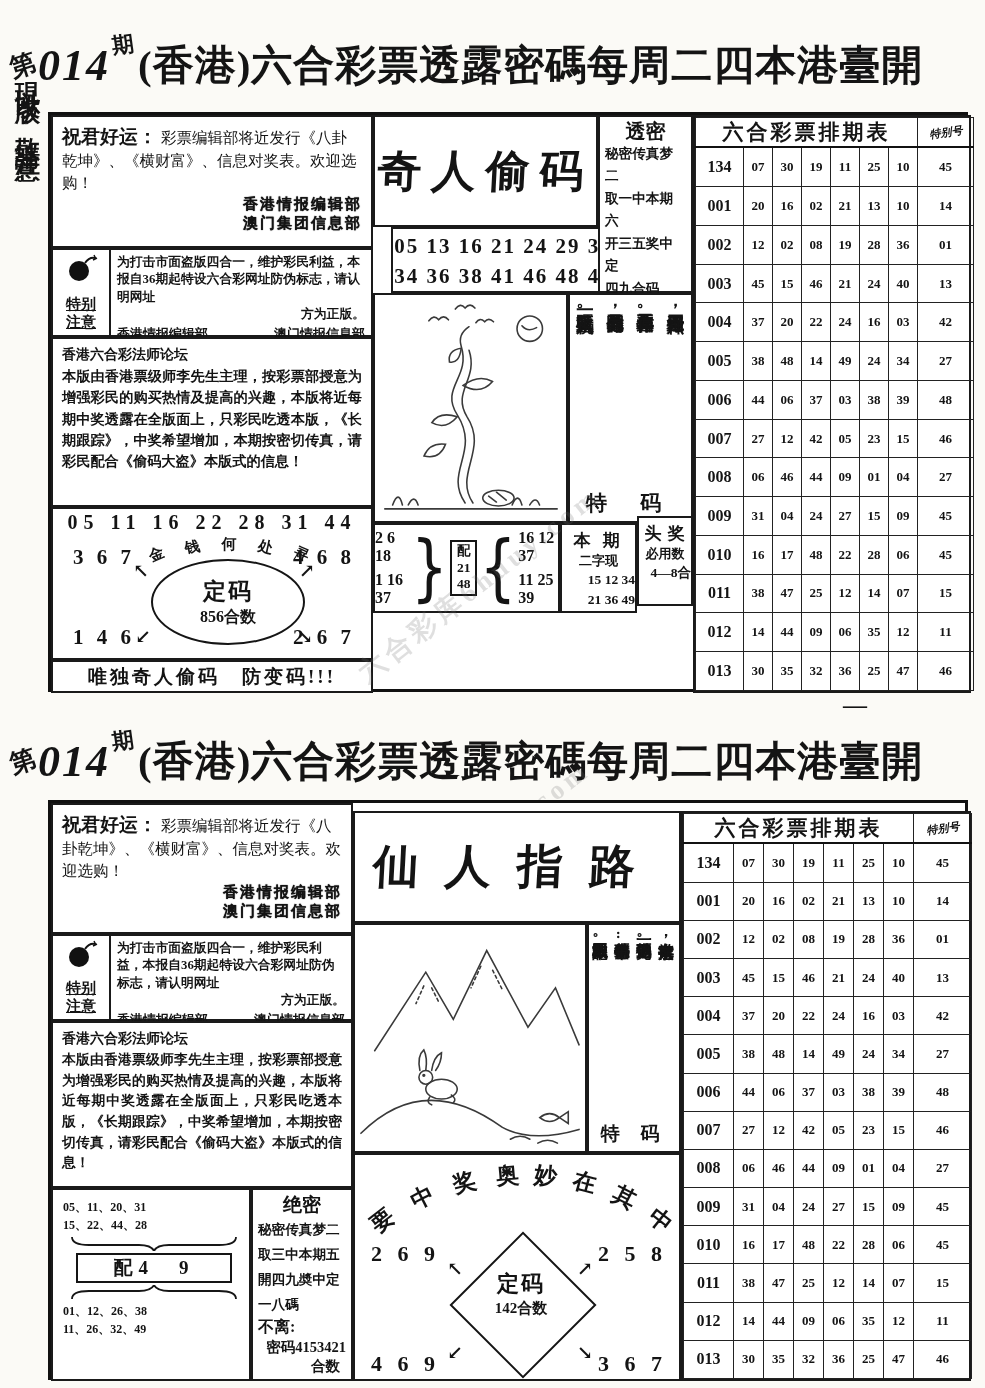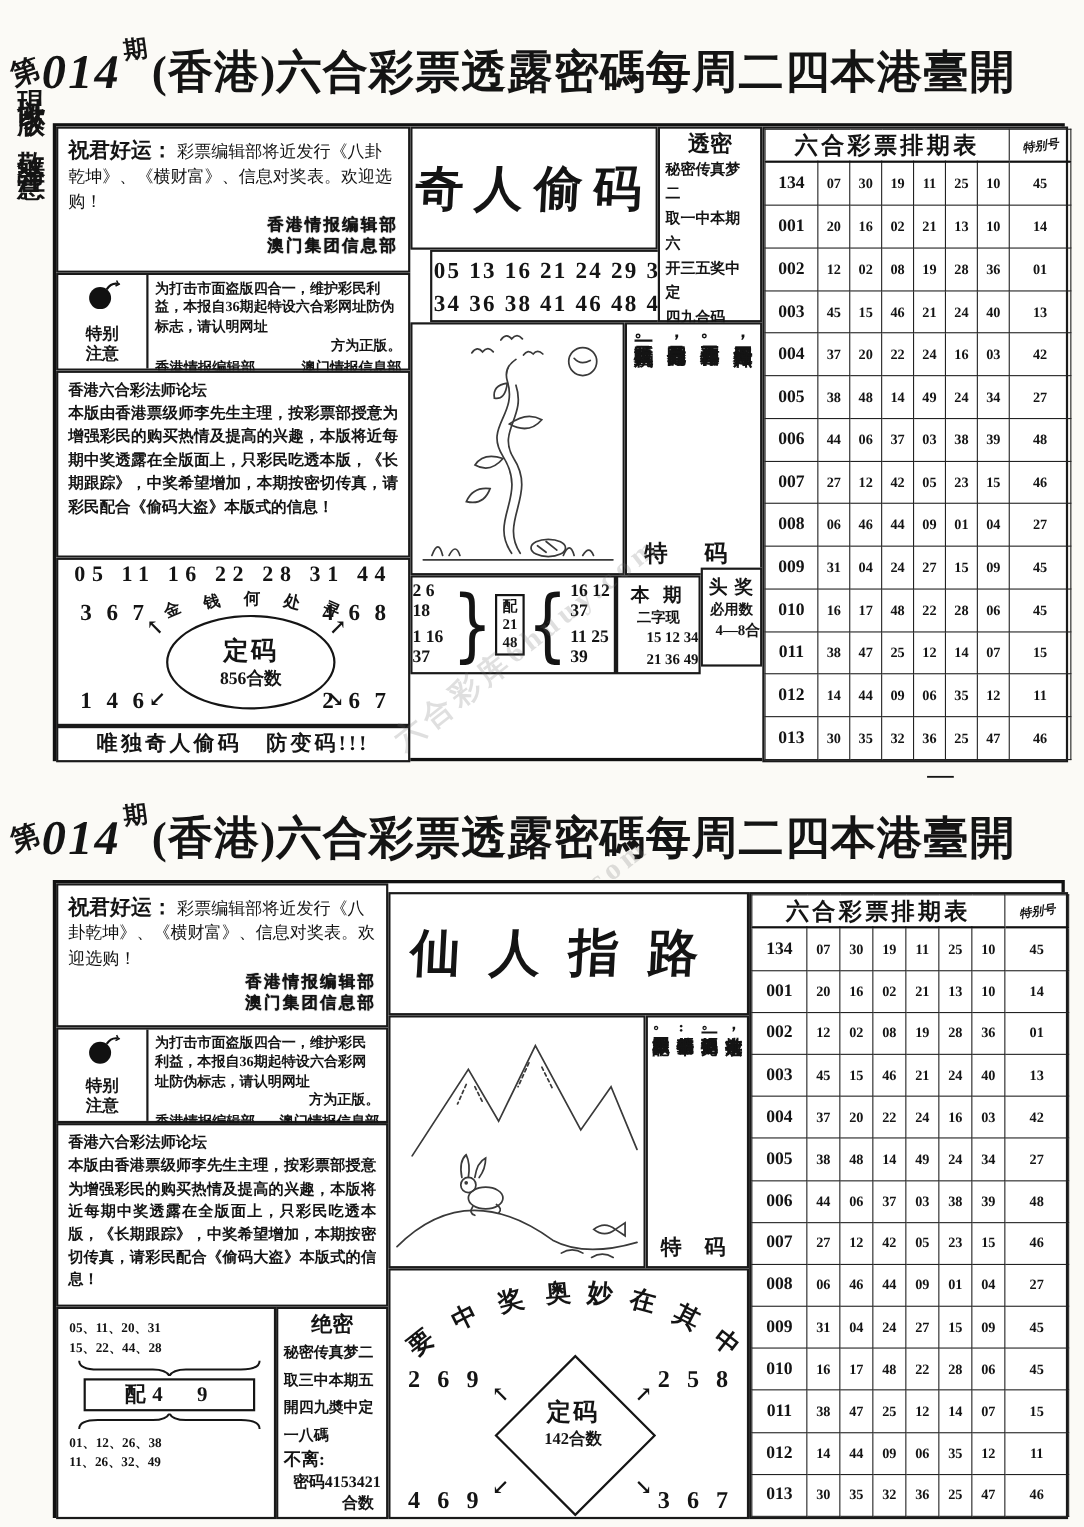--- a/index.html
+++ b/index.html
@@ -22,21 +22,21 @@
   .frame{left:48px;width:920px;border:3px solid #111;background:#fff;}
   
   .cell{position:absolute;box-sizing:border-box;border:2px solid #1a1a1a;background:#fff;}
   .pad{padding:7px 9px;}
   
   .greet-lead{font-weight:900;font-size:19px;}
   .greet-body{font-size:15.5px;line-height:1.45;}
   .sig{font-weight:900;text-align:right;font-size:15px;letter-spacing:2px;text-shadow:0 0 1px #000;}
   
   .notice-wrap{display:flex;height:100%;}
-  .notice-label{width:56px;border-right:2px solid #1a1a1a;display:flex;flex-direction:column;align-items:center;justify-content:space-between;padding:3px 12px;}
+  .notice-label{width:56px;border-right:2px solid #1a1a1a;display:flex;flex-direction:column;align-items:center;justify-content:space-between;padding:3px 0;text-decoration:underline;}
   .notice-label .txt{font-size:15px;font-weight:700;white-space:pre-line;text-align:center;line-height:1.25;}
   .notice-body{flex:1;padding:4px 6px;font-size:12.8px;line-height:1.35;font-weight:700;}
   .notice-row{display:flex;justify-content:space-between;font-weight:900;font-size:13px;margin-top:2px;}
   .notice-right{text-align:right;font-weight:900;}
   
   .forum-title{font-weight:900;font-size:14px;margin-bottom:2px;}
   .forum-body{font-size:14.2px;line-height:1.5;text-align:justify;font-weight:600;}
   
   .fx-row{font-size:20px;font-weight:800;text-align:center;letter-spacing:6px;margin-top:2px;}
   .fx-corner{position:absolute;font-size:21px;font-weight:800;letter-spacing:4px;}

